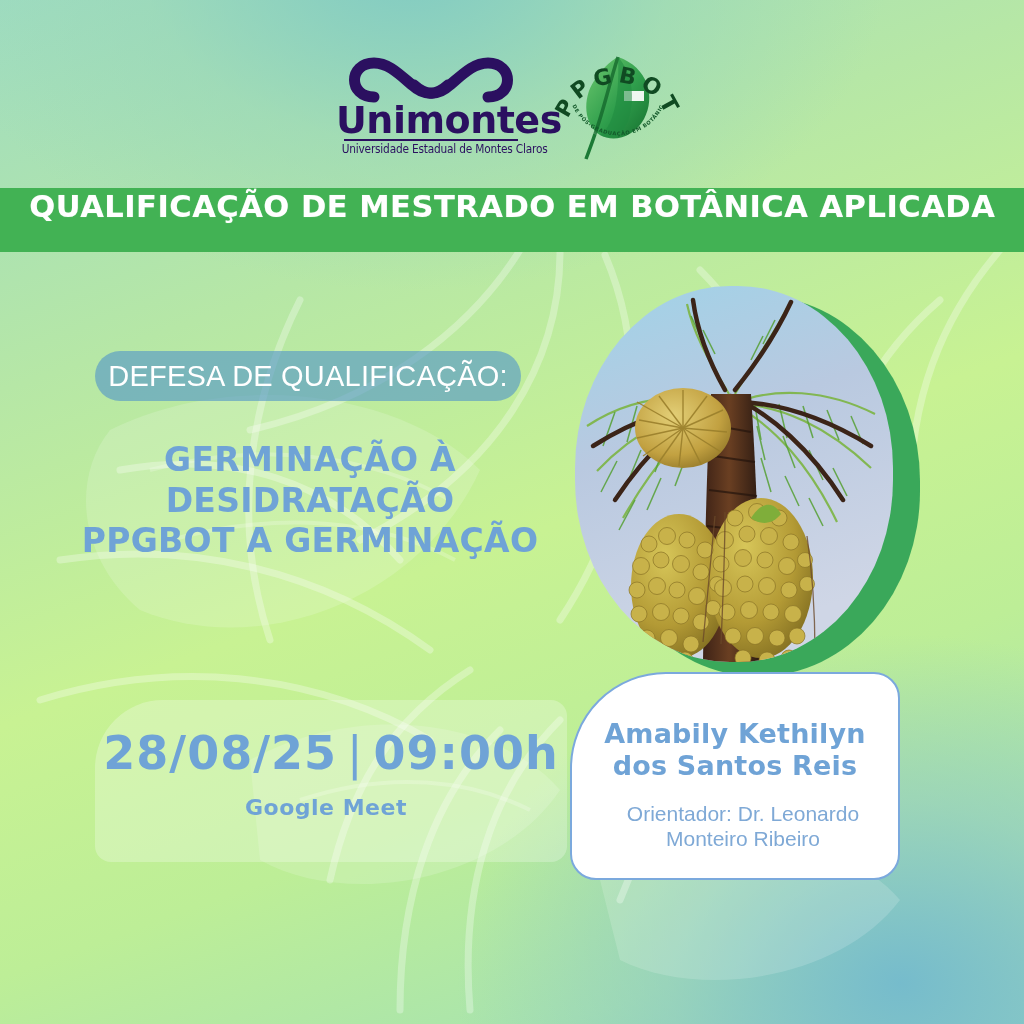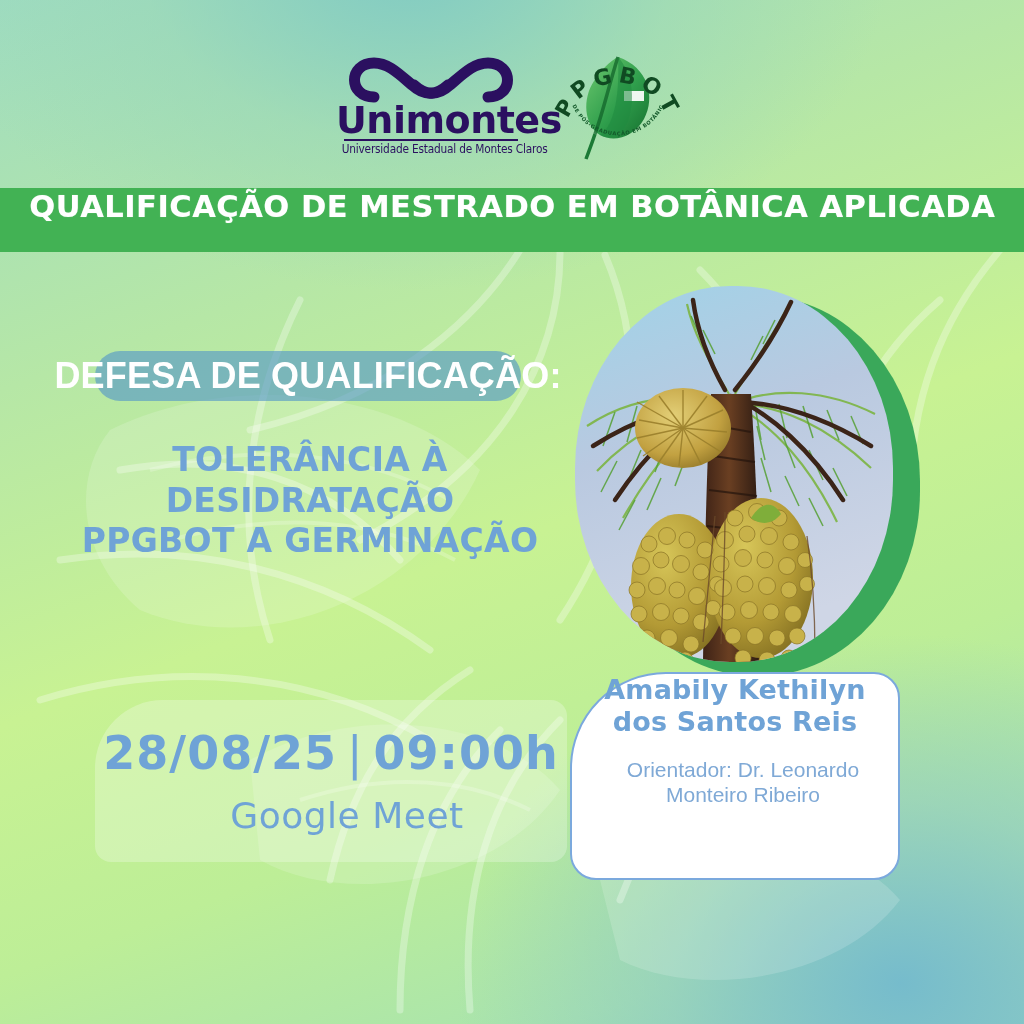--- a/index.html
+++ b/index.html
@@ -118,22 +118,22 @@
     height: 50px;
     border-radius: 25px;
     background: rgba(82,150,200,0.62);
     display: flex;
     align-items: center;
     justify-content: center;
   }
   .pill-text {
     color: #ffffff;
     font-family: "Liberation Sans", sans-serif;
-    font-weight: 700;
-    font-size: 36px;
+    font-weight: 400;
+    font-size: 29px;
     letter-spacing: 0.2px;
     white-space: nowrap;
   }
 
   .subject {
     position: absolute;
     left: 70px;
     top: 440px;
     width: 480px;
     text-align: center;
@@ -165,28 +165,28 @@
     color: #6fa3d6;
     font-family: "DejaVu Sans", sans-serif;
     font-weight: bold;
     font-size: 46px;
     letter-spacing: 1px;
     white-space: nowrap;
   }
   .date-line .sep { padding: 0 10px; font-weight: normal; }
   .place-line {
     position: absolute;
-    left: 111px;
+    left: 90px;
     top: 795px;
     width: 472px;
     text-align: center;
     color: #6fa3d6;
     font-family: "DejaVu Sans", sans-serif;
-    font-weight: normal;
-    font-size: 36px;
+    font-weight: bold;
+    font-size: 22px;
     letter-spacing: 0.5px;
   }
 
   
   .photo-shadow {
     position: absolute;
     left: 596px;
     top: 296px;
     width: 324px;
     height: 380px;
@@ -212,20 +212,21 @@
     width: 330px;
     height: 208px;
     background: #ffffff;
     border: 2px solid #7ba9dd;
     border-radius: 96px 26px 26px 26px;
     box-sizing: border-box;
     display: flex;
     flex-direction: column;
     align-items: center;
     justify-content: flex-start;
+    padding-top: 44px;
   }
   .student-name {
     color: #6fa3d6;
     font-family: "DejaVu Sans", sans-serif;
     font-weight: bold;
     font-size: 27px;
     line-height: 1.2;
     text-align: center;
     letter-spacing: 0.2px;
   }
@@ -317,21 +318,21 @@
 
   <div class="banner">
     <div class="banner-text">QUALIFICAÇÃO DE MESTRADO EM BOTÂNICA APLICADA</div>
   </div>
 
   <div class="pill">
     <span class="pill-text">DEFESA DE QUALIFICAÇÃO:</span>
   </div>
 
   <div class="subject">
-    <div>TOLERÂNCIA À</div>
+    <div>GERMINAÇÃO À</div>
     <div>DESIDRATAÇÃO</div>
     <div>PPGBOT A GERMINAÇÃO</div>
   </div>
 
   <div class="date-panel"></div>
   <div class="date-line">
     <span>28/08/25</span><span class="sep">|</span><span>09:00h</span>
   </div>
   <div class="place-line">Google Meet</div>
 

